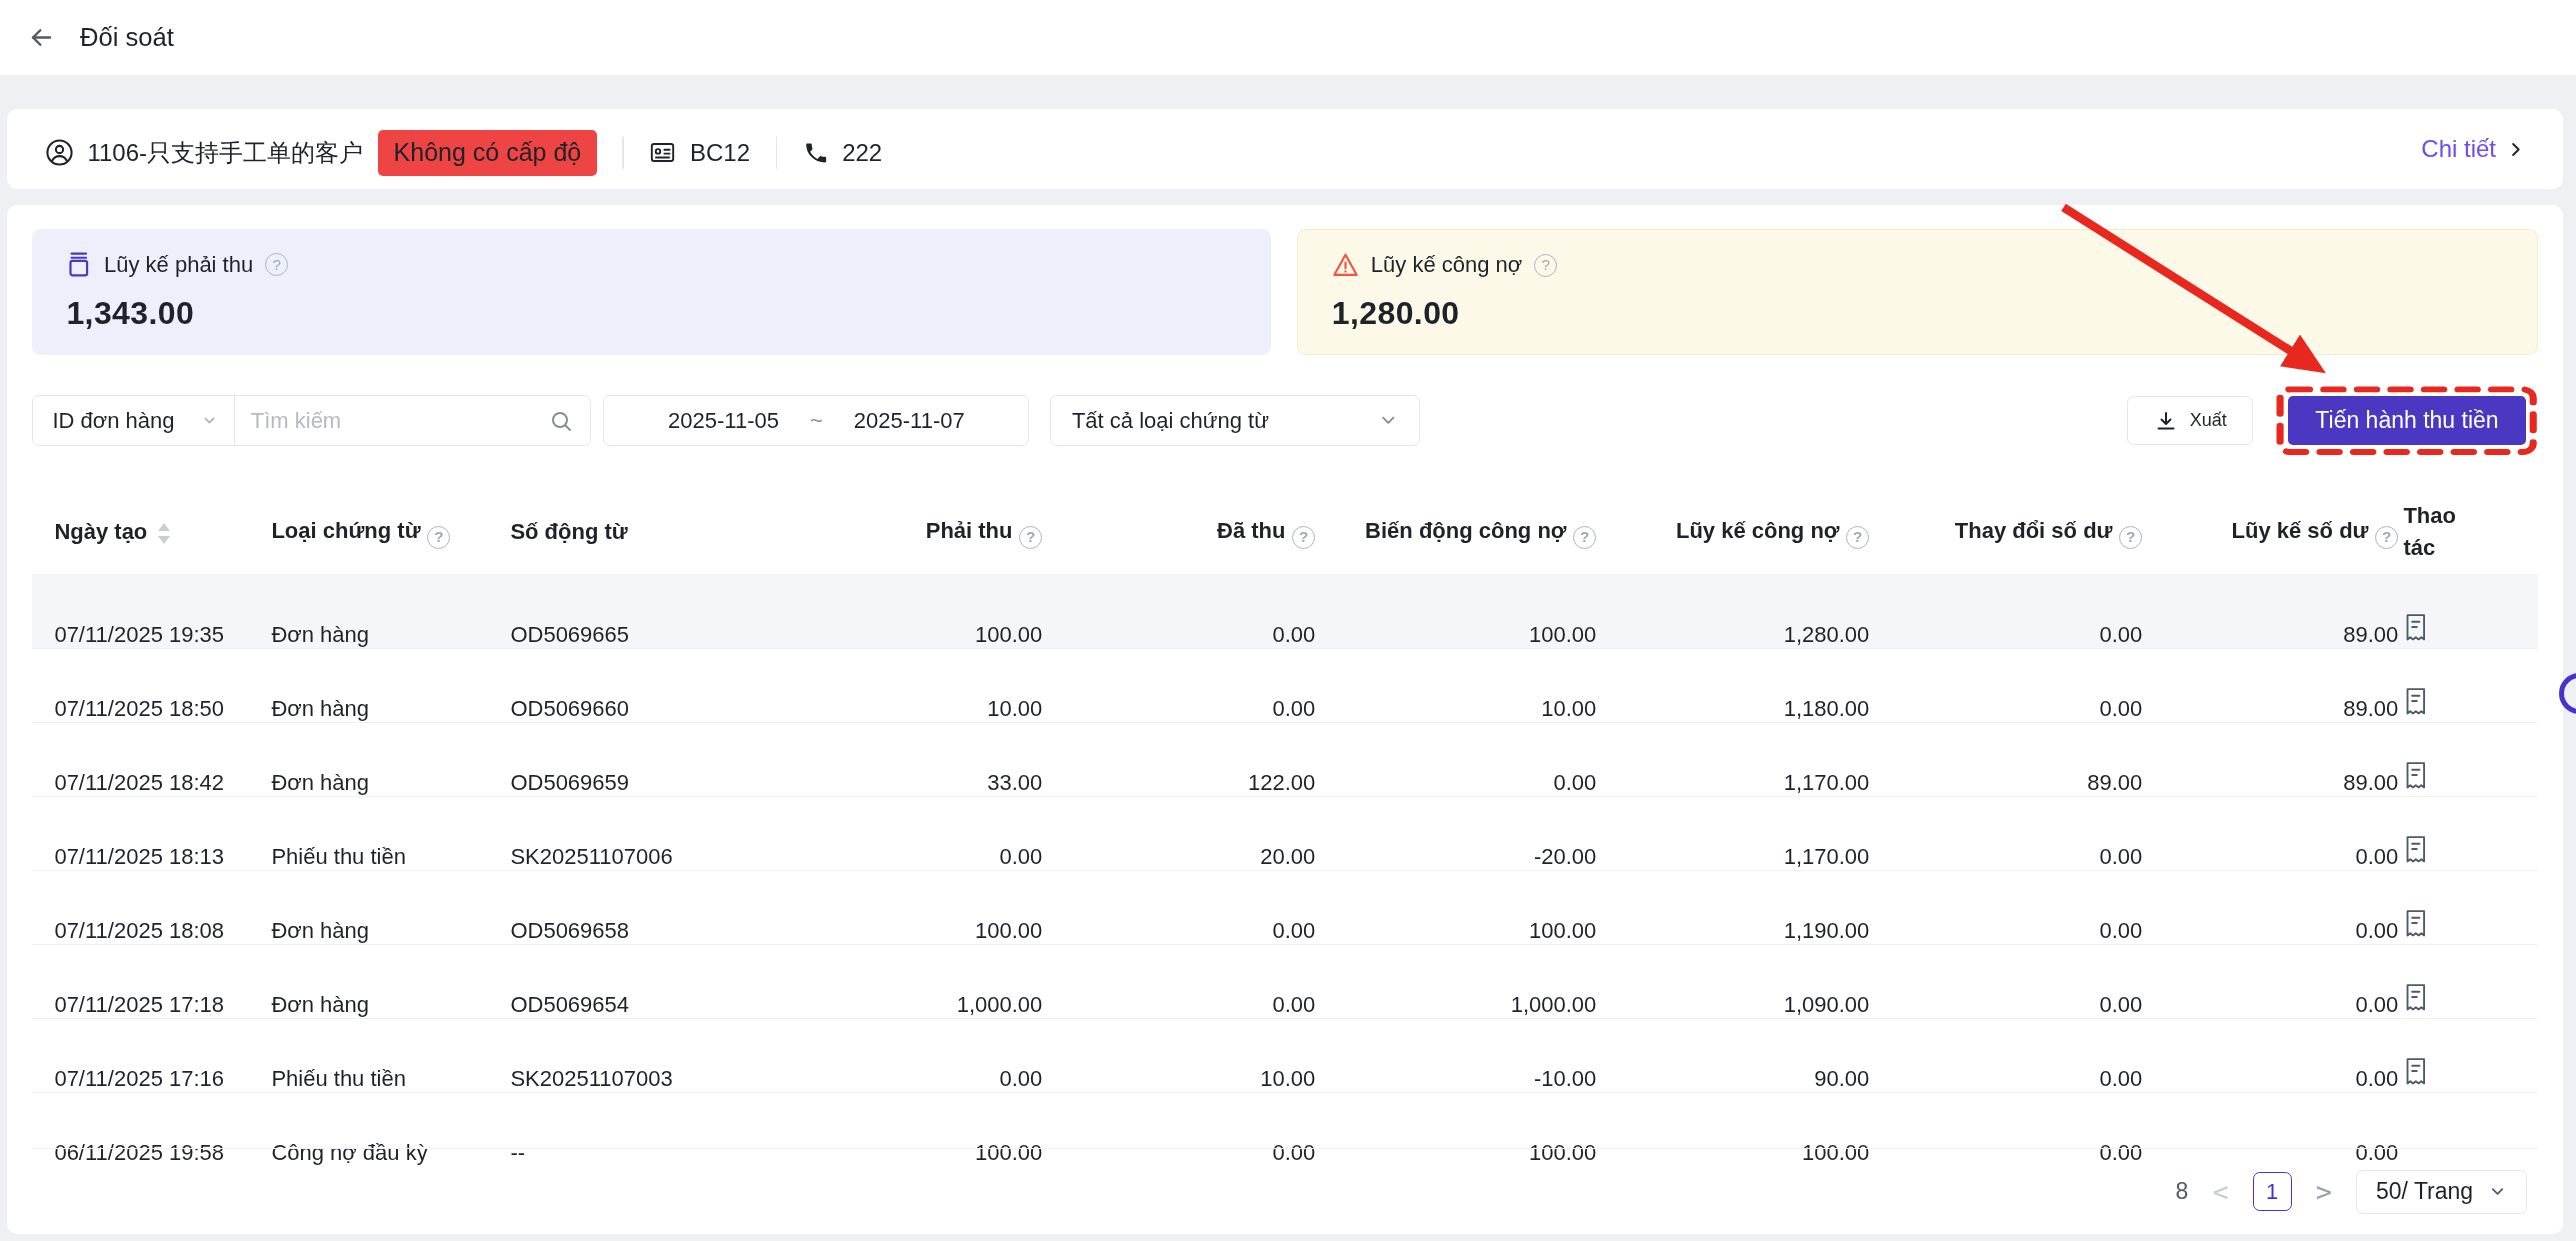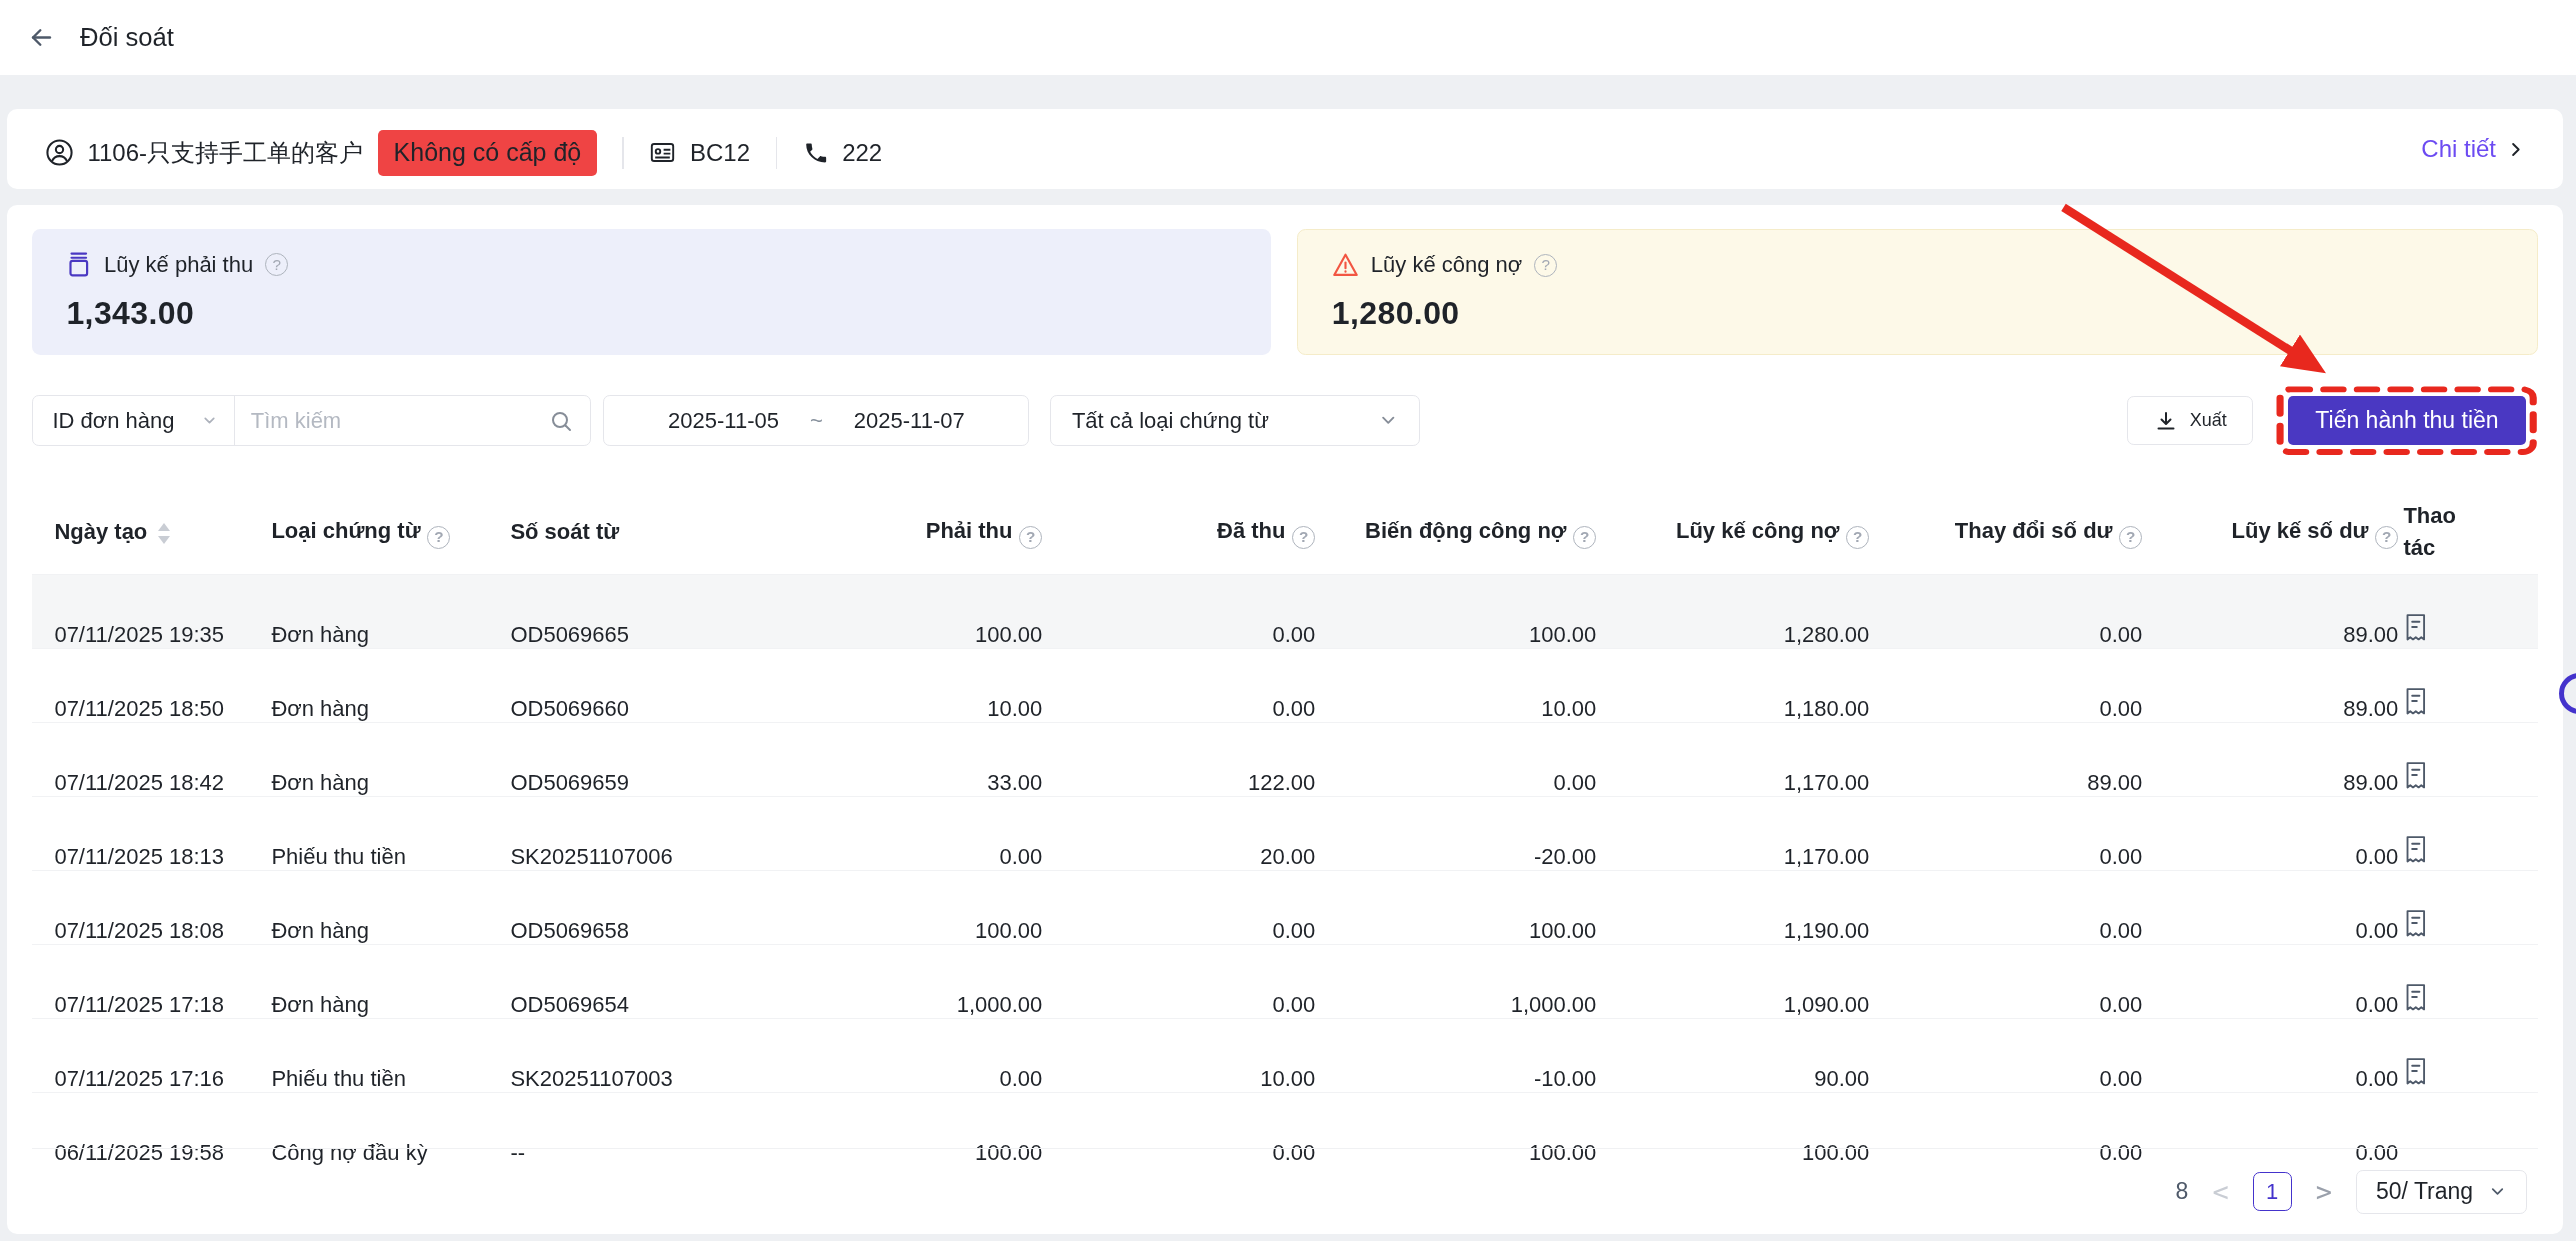--- a/index.html
+++ b/index.html
@@ -220,21 +220,21 @@
       </div>
     </div>
 
     <div class="table">
       <div class="thead">
           <div class="th al" style="width: 239px;"><span class="th-label">Ngày tạo</span><span class="sort">
               <i class="up"></i>
               <i class="dn"></i>
             </span></div>
           <div class="th al" style="width: 239px;"><span class="th-label">Loại chứng từ</span><span class="help">?</span></div>
-          <div class="th al" style="width: 256px;"><span class="th-label">Số soát từ</span></div>
+          <div class="th al" style="width: 256px;"><span class="th-label">Số động từ</span></div>
           <div class="th ar" style="width: 281px;"><span class="th-label">Phải thu</span><span class="help">?</span></div>
           <div class="th ar" style="width: 273px;"><span class="th-label">Đã thu</span><span class="help">?</span></div>
           <div class="th ar" style="width: 281px;"><span class="th-label">Biến động công nợ</span><span class="help">?</span></div>
           <div class="th ar" style="width: 273px;"><span class="th-label">Lũy kế công nợ</span><span class="help">?</span></div>
           <div class="th ar" style="width: 273px;"><span class="th-label">Thay đổi số dư</span><span class="help">?</span></div>
           <div class="th ar" style="width: 256px;"><span class="th-label">Lũy kế số dư</span><span class="help">?</span></div>
           <div class="th al" style="width: 78px;"><span class="th-label">Thao tác</span></div>
         </div>
       <div>
           <div class="tr tr-highlight">

